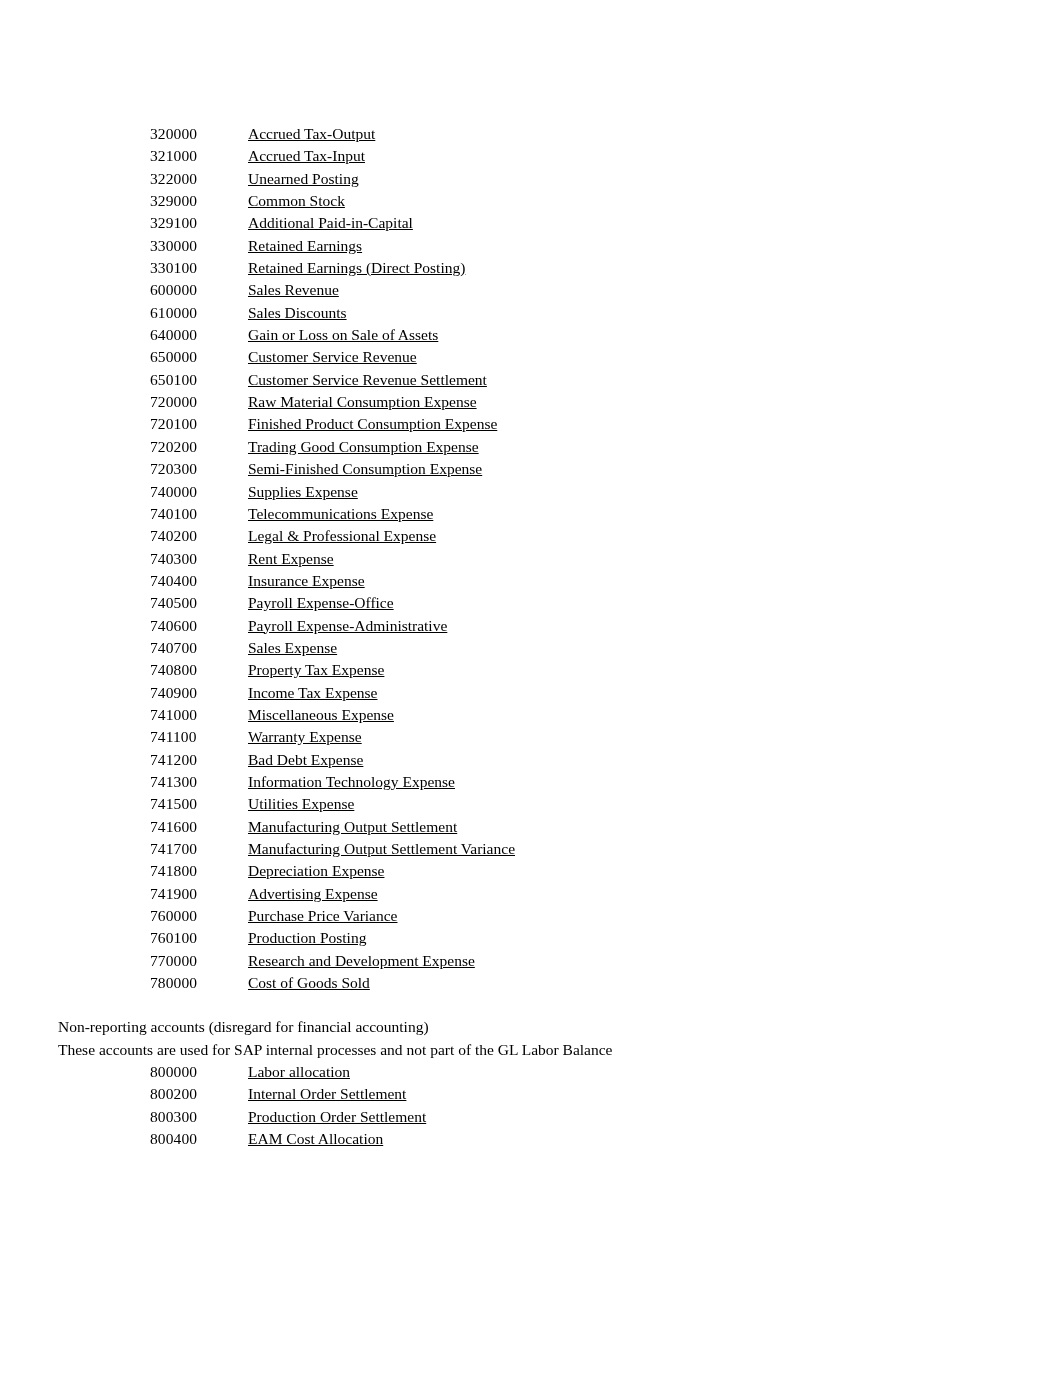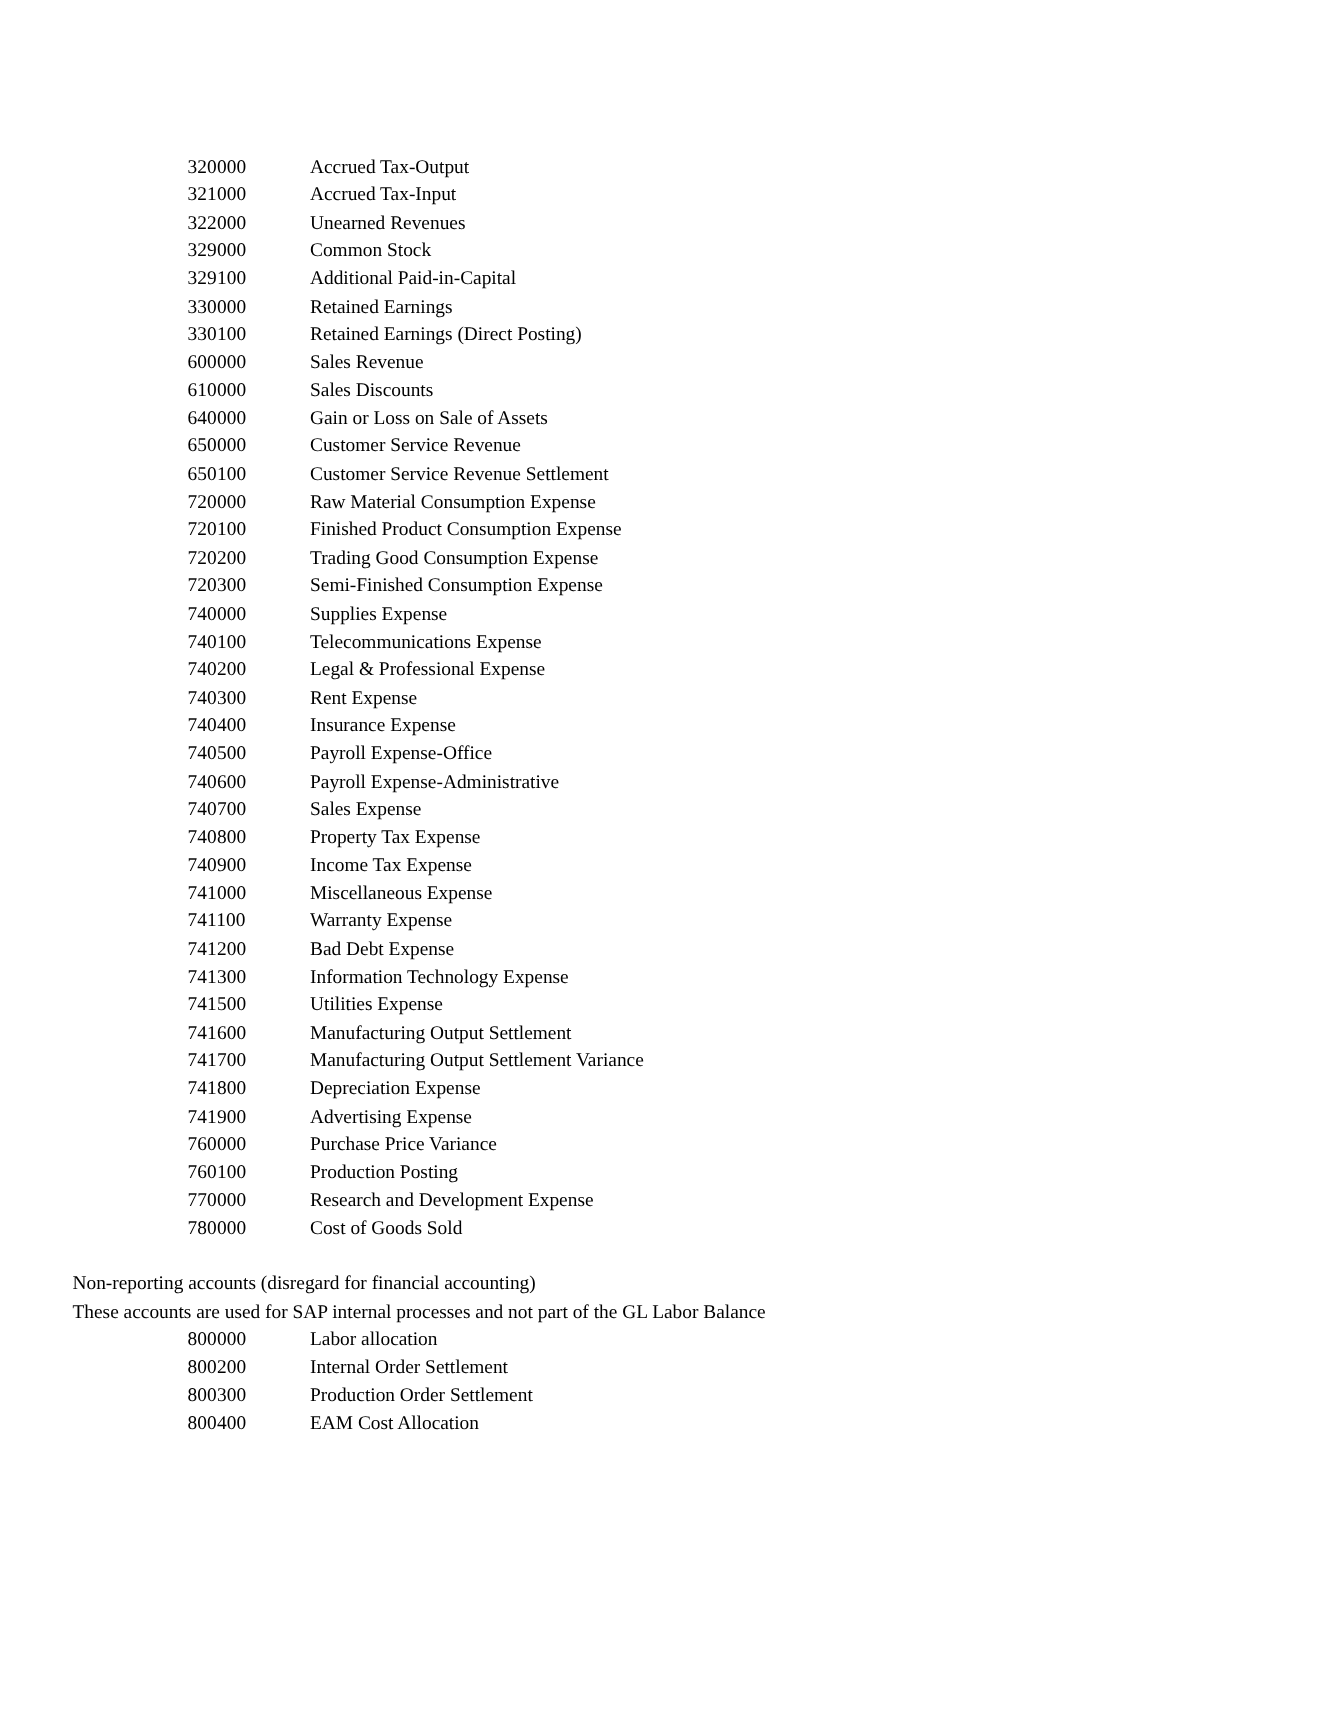--- a/index.html
+++ b/index.html
@@ -44,20 +44,21 @@
     left: 134px;
     top: 0;
     font-size: 15.5px;
     letter-spacing: 0.1px;
   }
   .acct-name {
     position: absolute;
     left: 232px;
     top: 0;
     font-size: 15.5px;
+    text-decoration: underline;
   }
 
   
   .spacer {
     height: 22px;
   }
 
   
   .note-block {
     margin: 0;
@@ -81,21 +82,21 @@
       <div class="acct-row">
         <span class="acct-num">320000</span>
         <span class="acct-name">Accrued Tax-Output</span>
       </div>
       <div class="acct-row">
         <span class="acct-num">321000</span>
         <span class="acct-name">Accrued Tax-Input</span>
       </div>
       <div class="acct-row">
         <span class="acct-num">322000</span>
-        <span class="acct-name">Unearned Revenues</span>
+        <span class="acct-name">Unearned Posting</span>
       </div>
       <div class="acct-row">
         <span class="acct-num">329000</span>
         <span class="acct-name">Common Stock</span>
       </div>
       <div class="acct-row">
         <span class="acct-num">329100</span>
         <span class="acct-name">Additional Paid-in-Capital</span>
       </div>
       <div class="acct-row">

